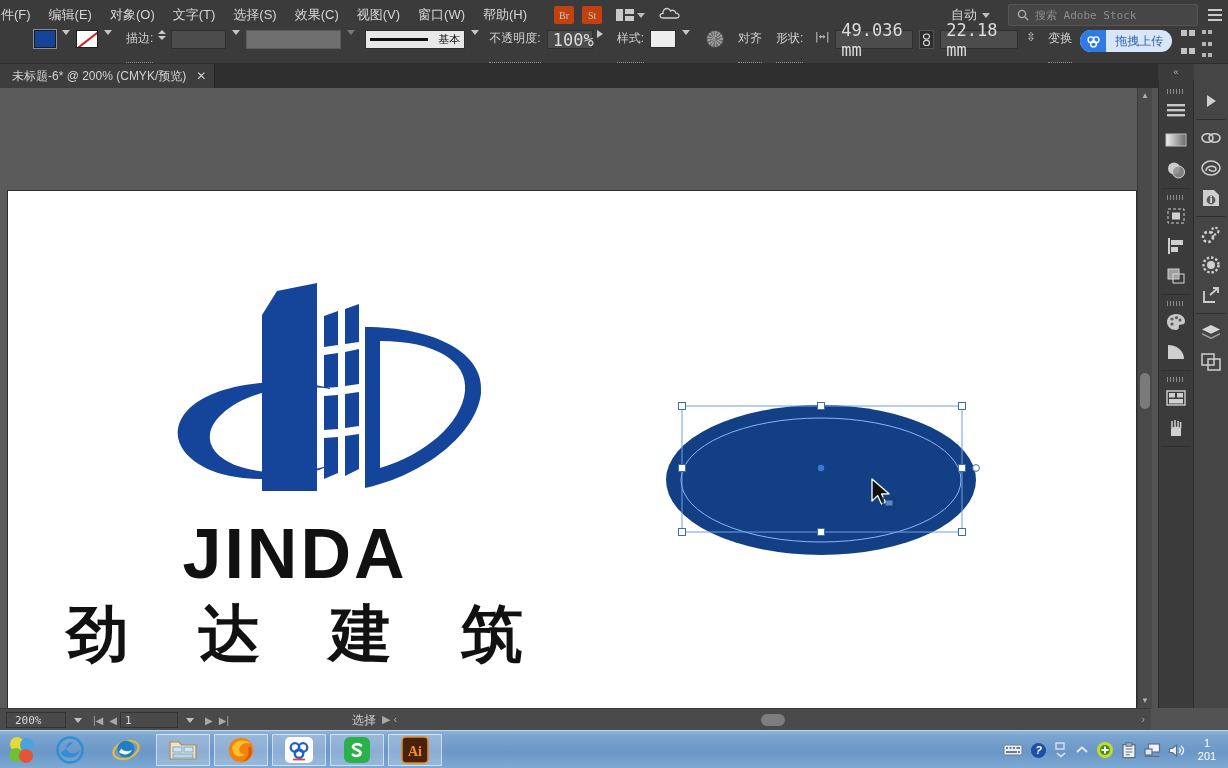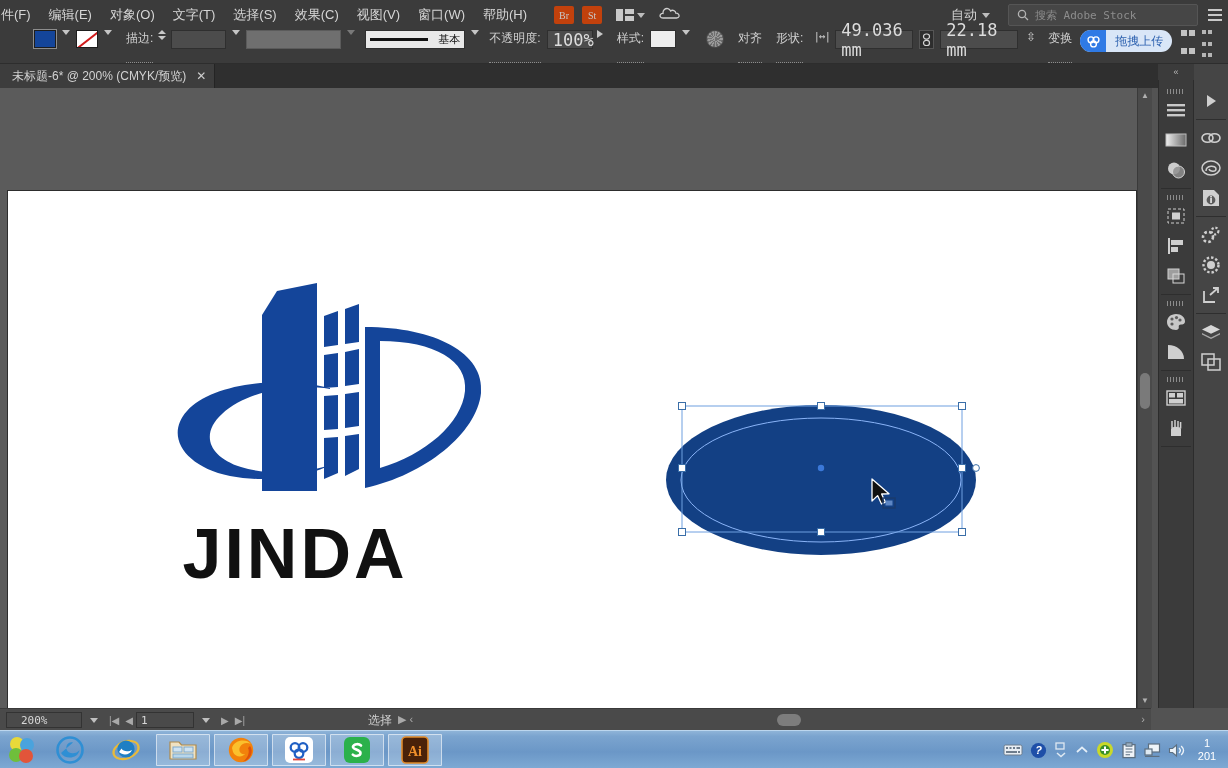--- a/index.html
+++ b/index.html
@@ -180,22 +180,22 @@
   }
   .vthumb{position:absolute;left:2px;top:285px;width:10px;height:36px;background:#7a7a7a;border-radius:5px;}
   .vscroll-arrow{position:absolute;left:3px;color:#b0b0b0;font-size:8px;}
 
   
   .statusbar{
     position:absolute;left:0;top:708px;width:1151px;height:22px;background:#4a4a4a;
     display:flex;align-items:center;border-top:1px solid #3a3a3a;
   }
   .zoom-box{
-    width:76px;height:16px;background:#4a4a4a;border:1px solid #333;box-sizing:border-box;
-    color:#d8d8d8;font-size:11px;display:flex;align-items:center;padding-left:14px;margin-left:6px;
+    width:60px;height:16px;background:#4a4a4a;border:1px solid #333;box-sizing:border-box;
+    color:#d8d8d8;font-size:11px;display:flex;align-items:center;padding-left:8px;margin-left:6px;
     font-family:"DejaVu Sans Mono",monospace;
   }
   .sb-chev{width:0;height:0;border-left:4px solid transparent;border-right:4px solid transparent;
     border-top:5px solid #c0c0c0;margin:0 8px;}
   .nav-ico{color:#a9a9a9;font-size:10px;padding:0 3px;}
   .page-box{
     width:58px;height:16px;background:#4a4a4a;border:1px solid #333;box-sizing:border-box;
     color:#d8d8d8;font-size:11px;display:flex;align-items:center;padding-left:4px;
     font-family:"DejaVu Sans Mono",monospace;
   }
@@ -382,20 +382,21 @@
             <path d="M220 111 L234 109 L234 143 L220 145 Z"></path>
             <path d="M199 155 L213 154 L213 190 L199 196 Z"></path>
             <path d="M220 153 L234 151 L234 186 L220 193 Z"></path>
           </g>
 
           <path d="M240 44 L240 205 C300 192 352 150 356 110 C360 70 310 44 240 44 Z
                    M255 58 C310 58 343 78 340 108 C337 140 300 172 255 185 Z" fill="#14459a" fill-rule="evenodd"></path>
         </svg>
       </div>
       <div class="logo-en">JINDA</div>
+      <div class="logo-cn">劲 达 建 筑</div>
     </div>
 
     <div class="shape-area">
       <svg width="340" height="185" viewBox="0 0 340 185" aria-hidden="true">
 
         <ellipse cx="161" cy="92" rx="155" ry="75" fill="#134084"></ellipse>
 
         <ellipse cx="161" cy="92" rx="140" ry="62" fill="none" stroke="#8ab4f8" stroke-width="1"></ellipse>
 
         <rect x="22" y="18" width="280" height="126" fill="none" stroke="#6f9fe0" stroke-width="1"></rect>

